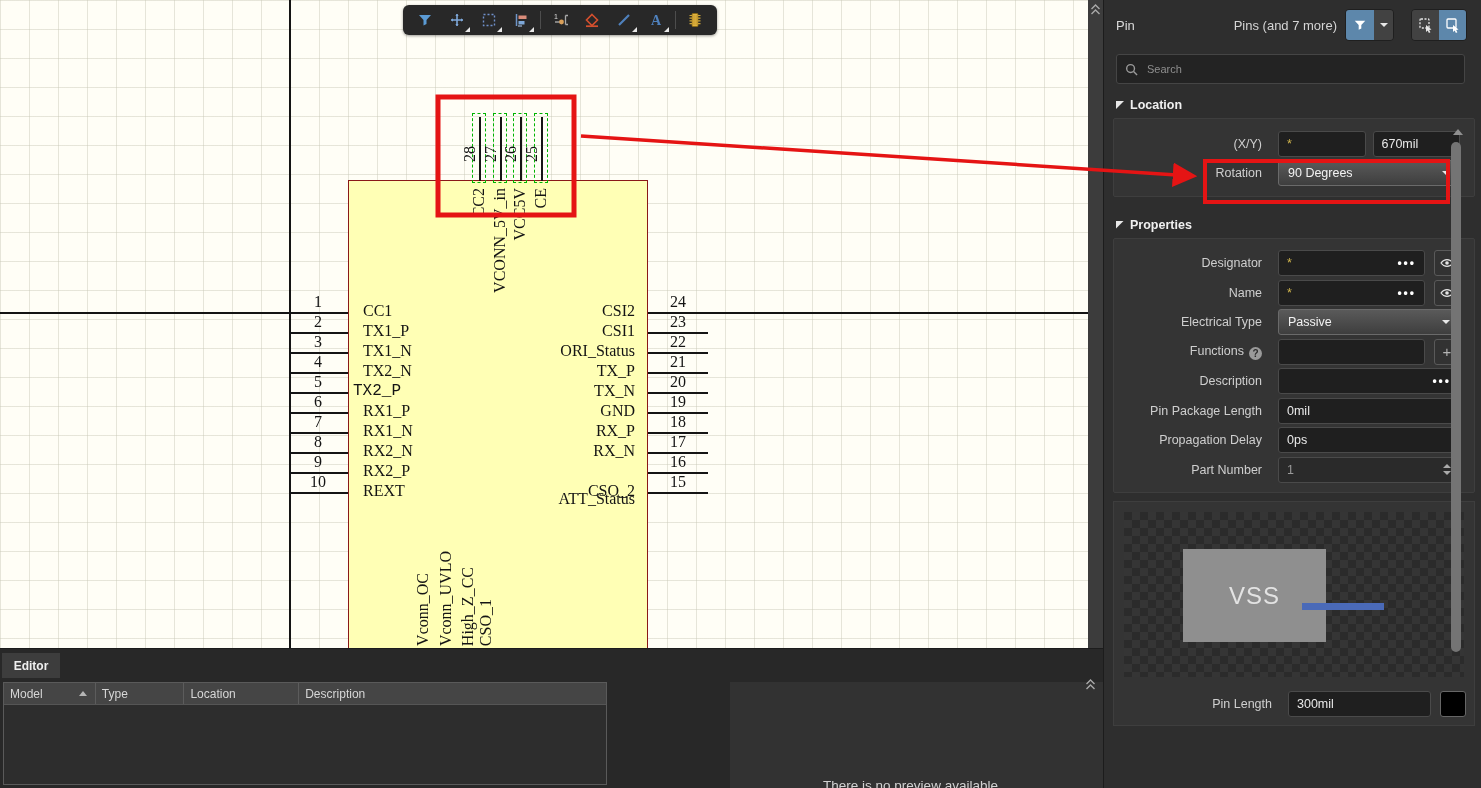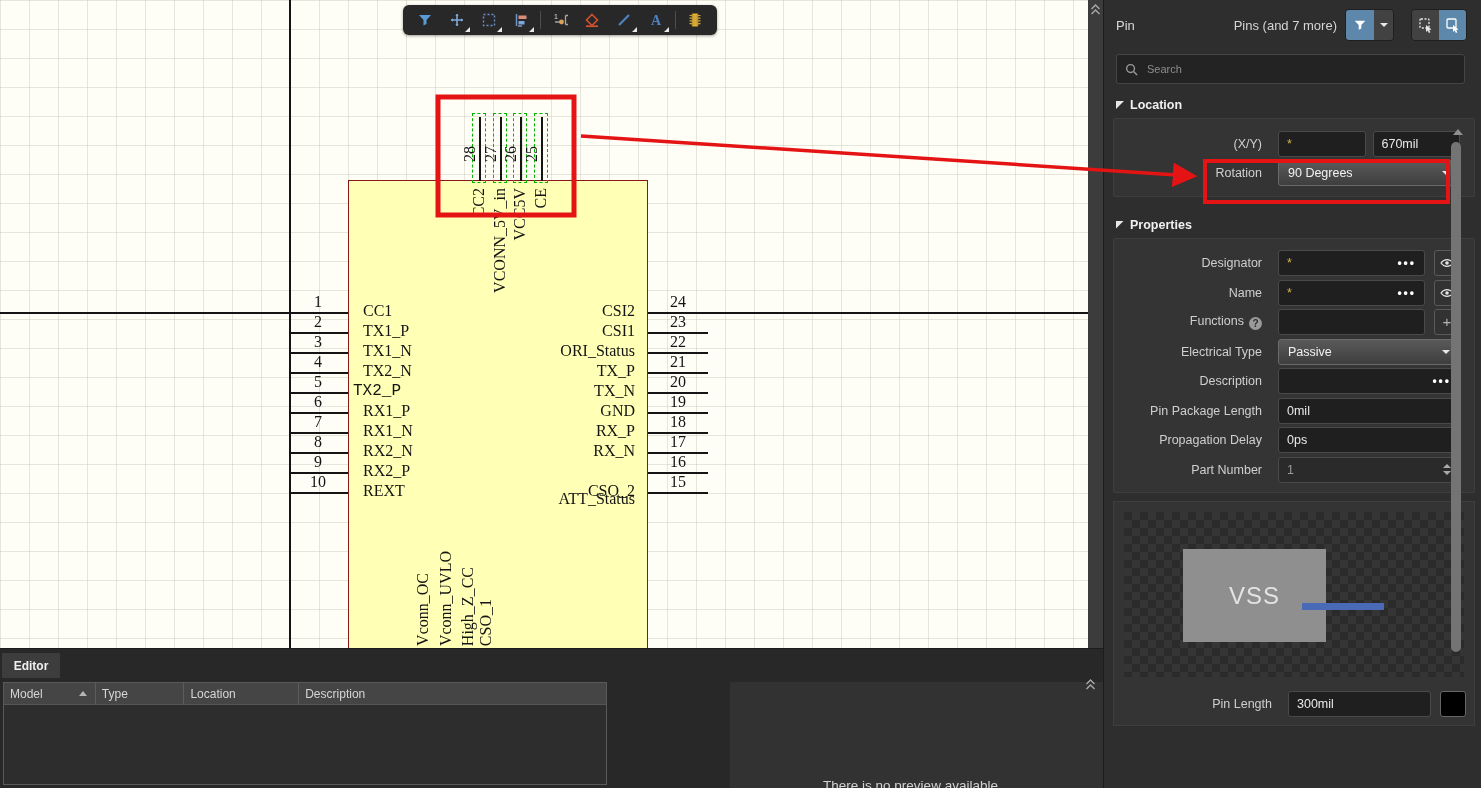--- a/index.html
+++ b/index.html
@@ -385,31 +385,31 @@
             <span class="dots">•••</span>
           </div>
         <div class="sidebtn">
           <svg width="16" height="16" viewBox="0 0 16 16">
               <path d="M2 8s2.4-3.4 6-3.4S14 8 14 8s-2.4 3.4-6 3.4S2 8 2 8z" fill="none" stroke="#e4e4e4" stroke-width="1.2"></path>
               <circle cx="8" cy="8" r="1.8" fill="#e4e4e4"></circle>
             </svg>
         </div>
       </div>
       <div class="prow">
+        <span class="plabel">Electrical Type</span>
+        <div class="pselect">
+            <span>Passive</span>
+            <span class="dd-tri"></span>
+          </div>
+      </div>
+      <div class="prow">
         <span class="plabel"><span>Functions</span><span class="help-circle">?</span></span>
         <div class="pfield"></div>
         <div class="sidebtn">
             <span style="font-size:15px;color:#b5b5b5;line-height:14px;">+</span>
-          </div>
-      </div>
-      <div class="prow">
-        <span class="plabel">Electrical Type</span>
-        <div class="pselect">
-            <span>Passive</span>
-            <span class="dd-tri"></span>
           </div>
       </div>
       <div class="prow">
         <span class="plabel">Description</span>
         <div class="pfield">
             <span></span>
             <span class="dots">•••</span>
           </div>
       </div>
       <div class="prow">

